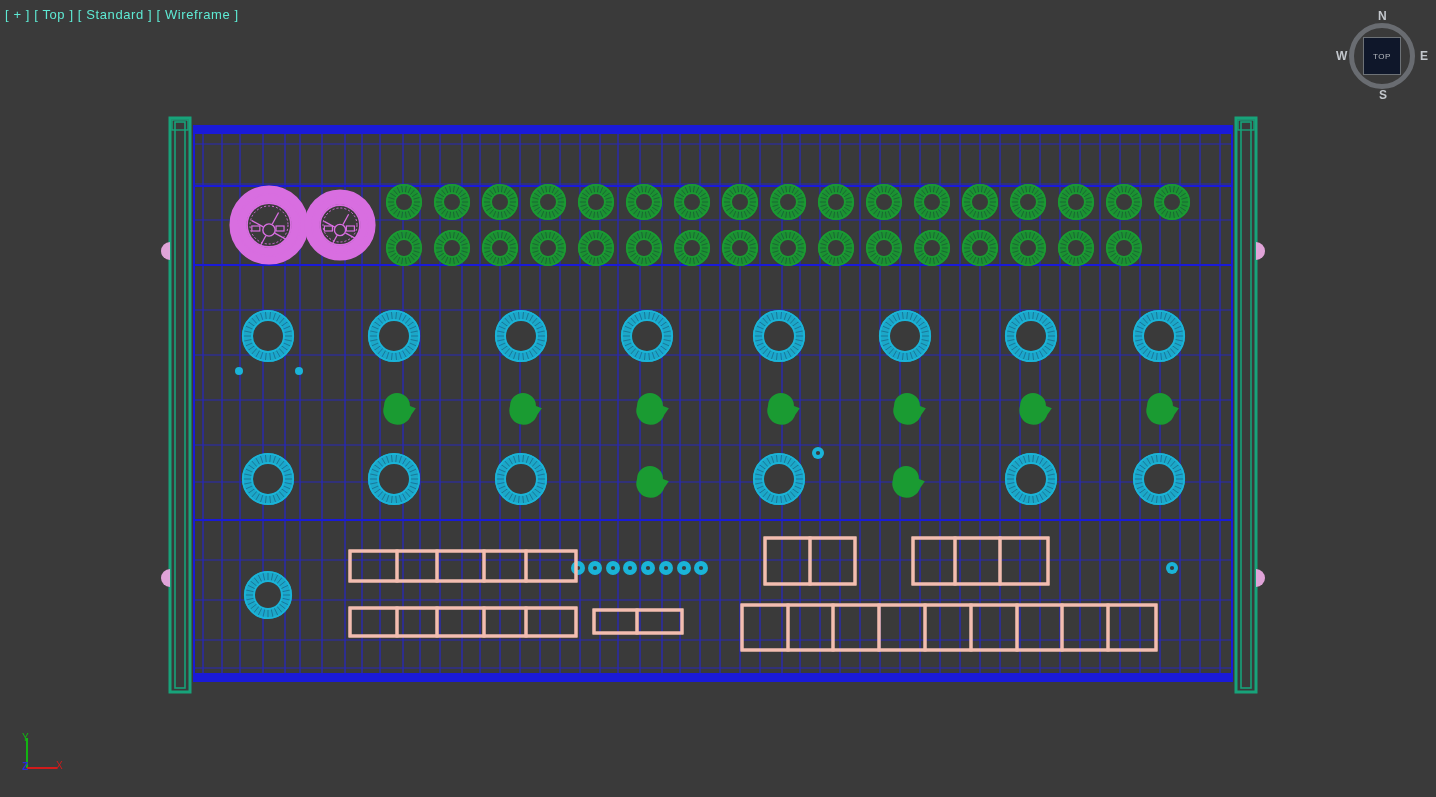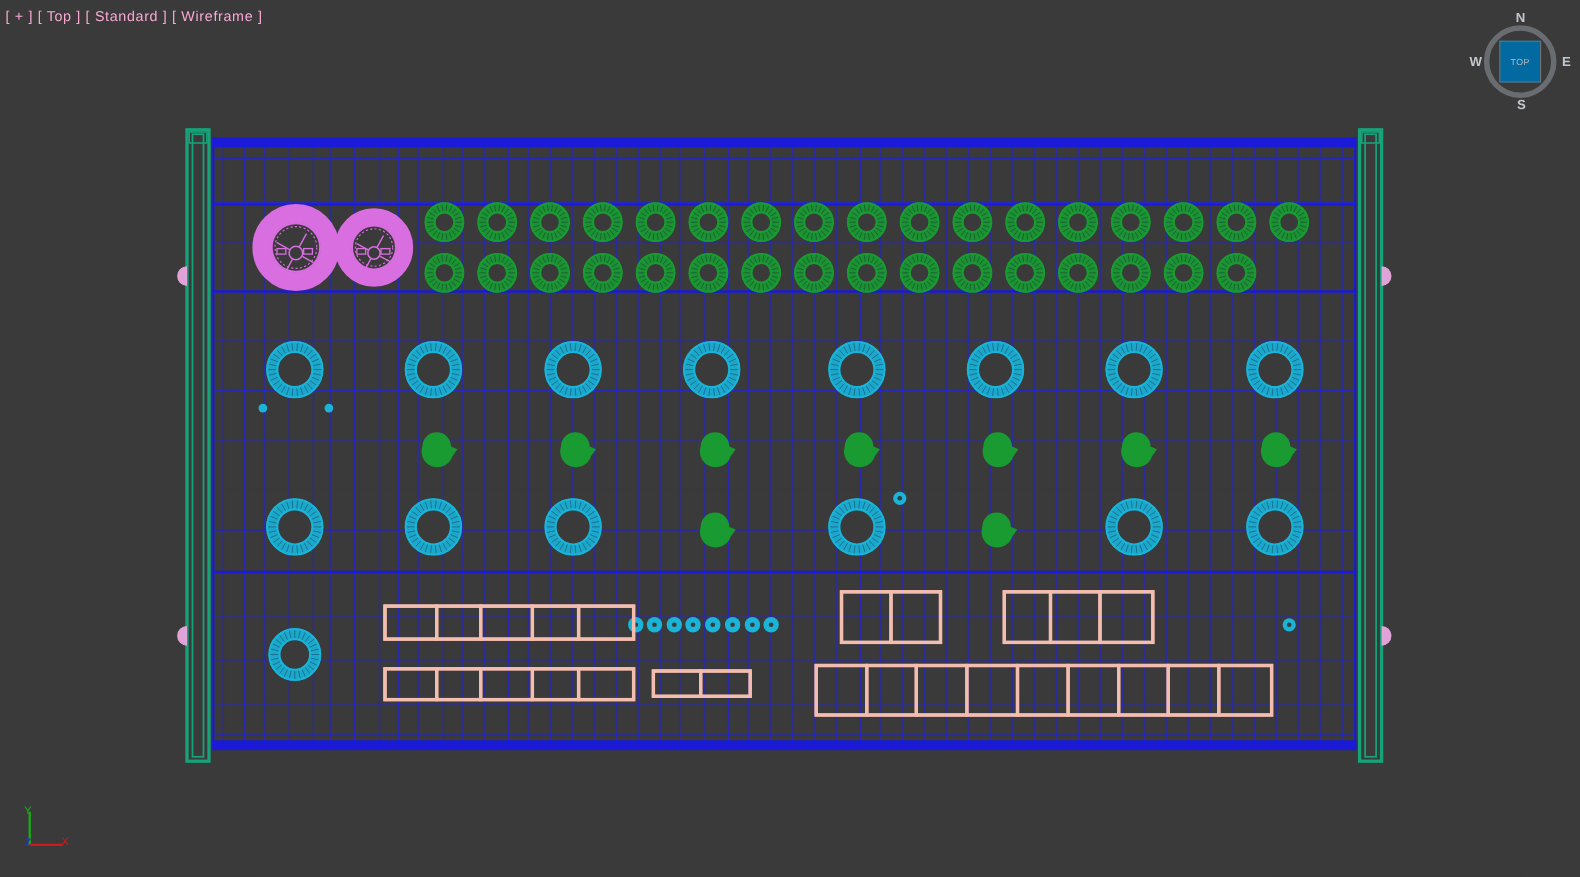--- a/index.html
+++ b/index.html
@@ -4,34 +4,34 @@
 <style>
   html,body{margin:0;padding:0;background:#3a3a3a;}
   body{
     width:1436px;height:797px;overflow:hidden;position:relative;
     font-family:"Liberation Sans","DejaVu Sans",sans-serif;
     background:#3a3a3a;
   }
   
   #viewport-label{
     position:absolute;left:5px;top:7px;
-    font-size:13px;color:#f9a8d4;letter-spacing:.6px;white-space:nowrap;
+    font-size:13px;color:#5eead4;letter-spacing:.6px;white-space:nowrap;
     user-select:none;
   }
 
   
   #viewcube{position:absolute;left:1338px;top:12px;width:88px;height:88px;}
   #viewcube .ring{
     position:absolute;left:11px;top:11px;width:66px;height:66px;
     border-radius:50%;border:5px solid #6b6f74;box-sizing:border-box;
     opacity:.95;
   }
   #viewcube .face{
     position:absolute;left:25px;top:25px;width:38px;height:38px;
-    background:#0369a1;border:1px solid #6d7277;box-sizing:border-box;
+    background:#0f172a;border:1px solid #6d7277;box-sizing:border-box;
     display:flex;align-items:center;justify-content:center;
   }
   #viewcube .face span{font-size:8px;color:#b7bbc0;letter-spacing:.5px;}
   #viewcube .cdir{position:absolute;font-size:12px;color:#c3c7cc;font-weight:bold;}
   #viewcube .n{left:40px;top:-3px;}
   #viewcube .s{left:41px;top:76px;}
   #viewcube .w{left:-2px;top:37px;}
   #viewcube .e{left:82px;top:37px;}
 
   

